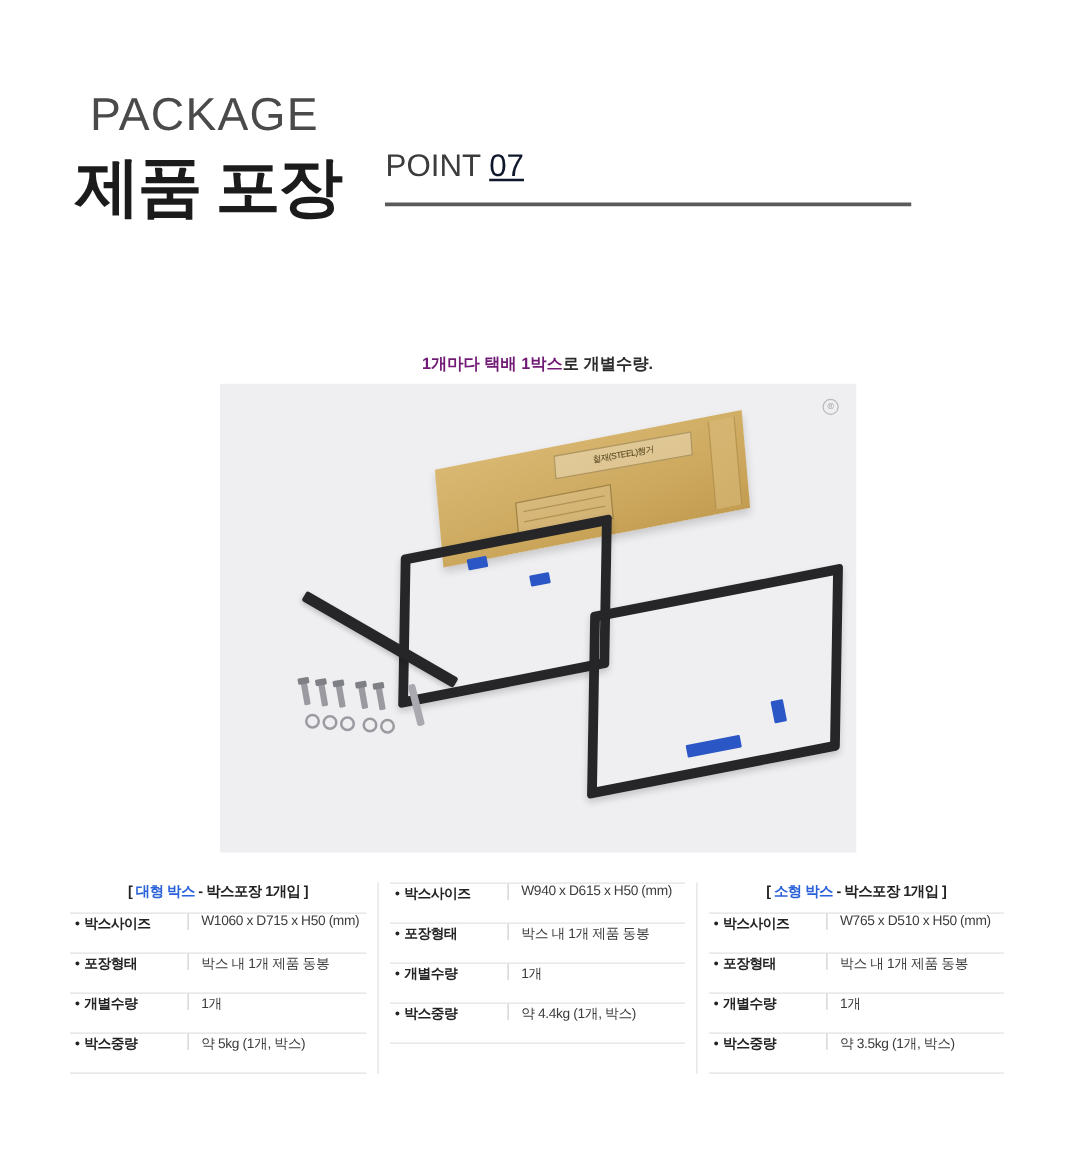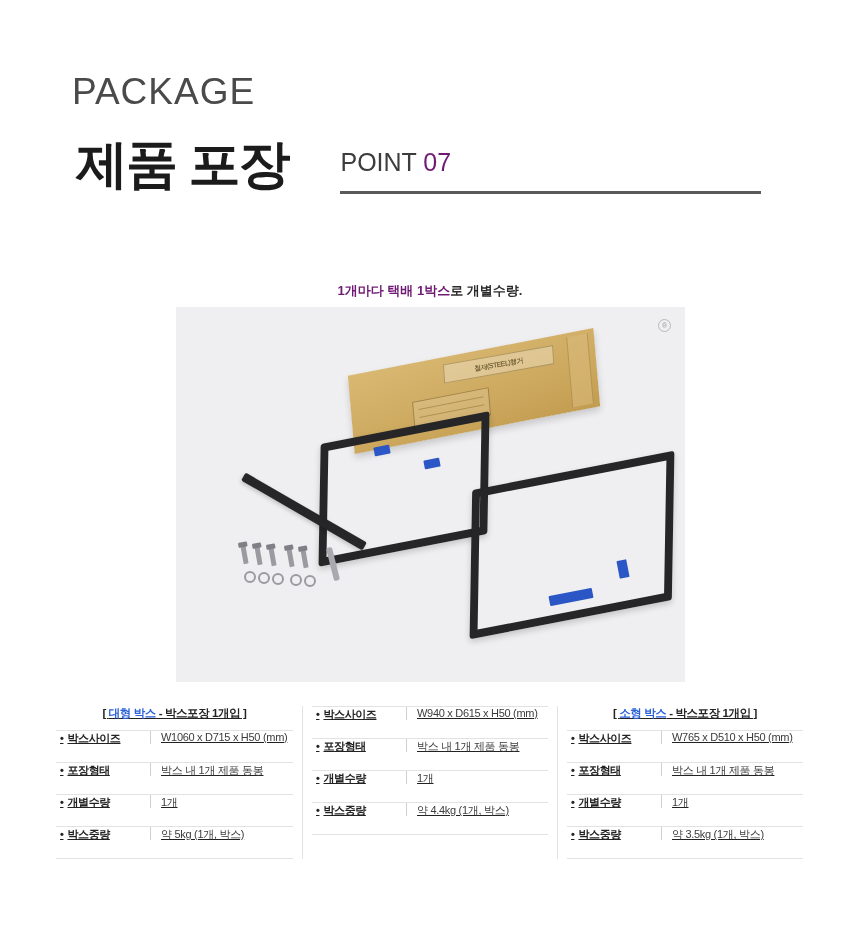--- a/index.html
+++ b/index.html
@@ -41,36 +41,37 @@
     display: flex;
     align-items: flex-end;
     gap: 36px;
   }
   .header-title {
     font-size: 52px;
     font-weight: bold;
     color: #1b1b1b;
     line-height: 1.15;
     letter-spacing: -2px;
-    margin: 16px;
+    margin: 0;
     white-space: nowrap;
   }
   .point-wrap {
     padding-bottom: 16px;
     flex: 1;
   }
   .point-label {
     font-size: 25px;
     color: #3c3c3c;
     letter-spacing: 0px;
     margin-bottom: 14px;
     white-space: nowrap;
   }
   .point-label .point-num {
-    color: #701a75;
+    color: #0f172a;
+    text-decoration: underline;
   }
   .point-rule {
     height: 3px;
     background: #5a5a5a;
     width: 421px;
   }
 
   
   .notice {
     position: absolute;
@@ -253,21 +254,20 @@
     left: 47px;
     top: 706px;
     width: 766px;
     display: flex;
     gap: 0;
   }
   .tcol {
     width: 255px;
     box-sizing: border-box;
     padding: 0 9px;
-    text-decoration: underline;
   }
   .tcol + .tcol {
     border-left: 1px solid #e2e2e2;
   }
   .tcol-title {
     text-align: center;
     font-size: 11.5px;
     font-weight: bold;
     color: #232323;
     padding-bottom: 9px;

